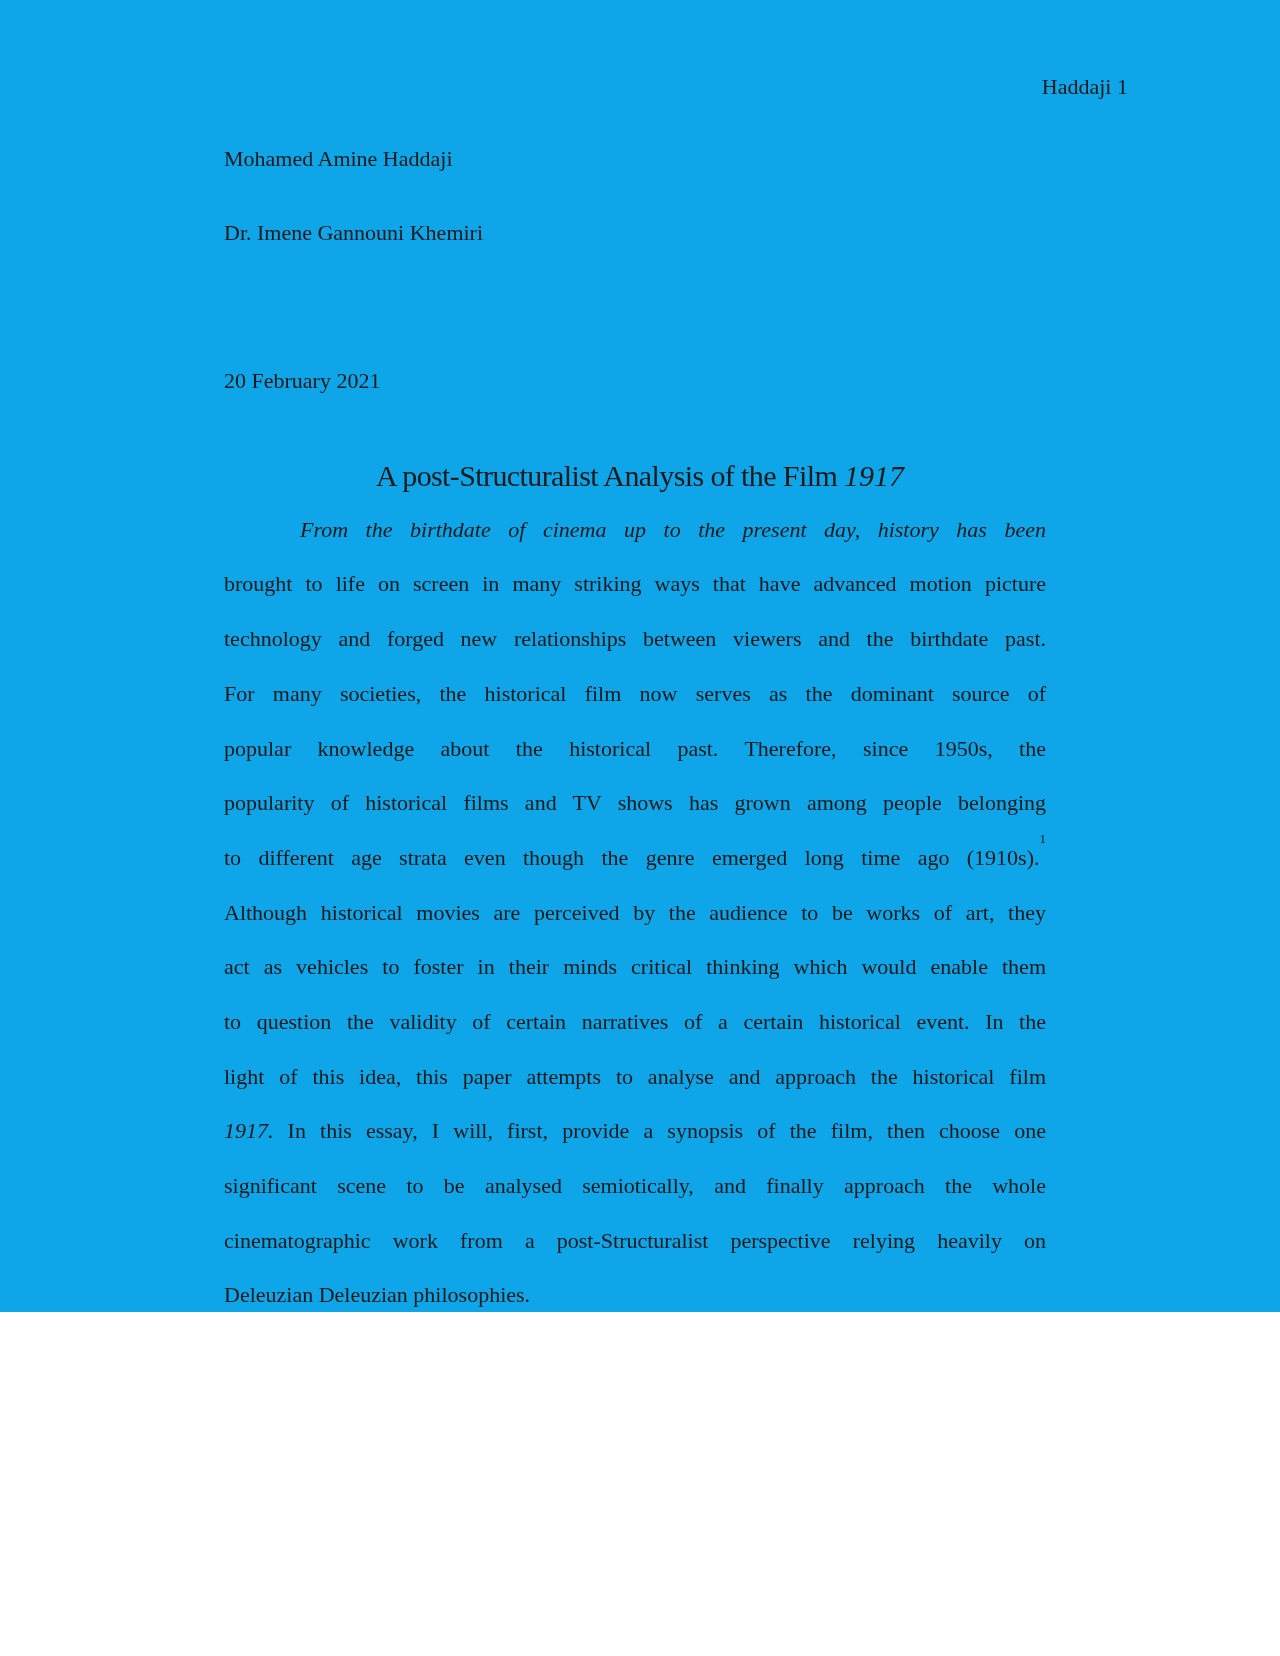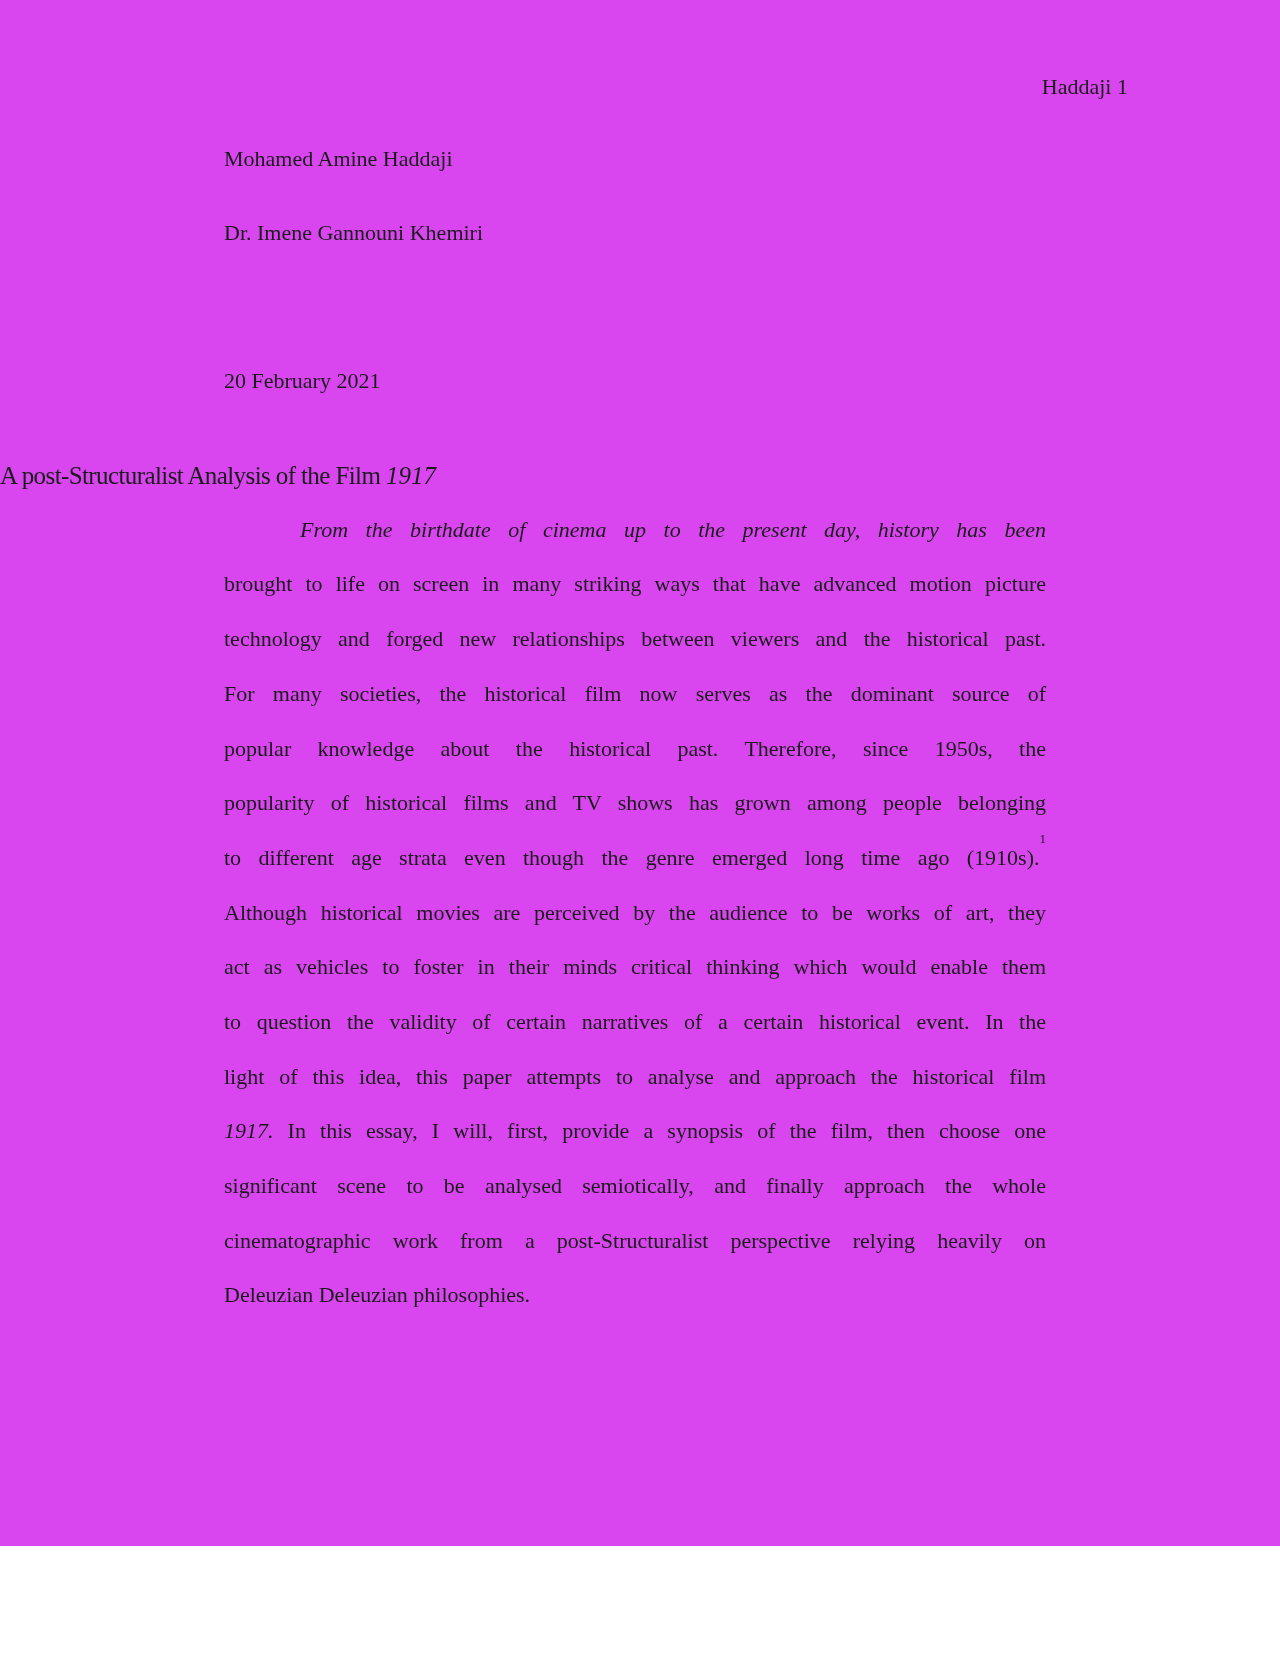--- a/index.html
+++ b/index.html
@@ -13,22 +13,22 @@
       position: relative;
       overflow: hidden;
       font-family: "Liberation Serif", "DejaVu Serif", serif;
       color: #1a1a1a;
     }
     .page {
       position: absolute;
       left: 0;
       top: 0;
       width: 1280px;
-      height: 1546px;
-      background: #d946ef;
+      height: 1312px;
+      background: #0ea5e9;
     }
     .running-head {
       position: absolute;
       top: 74px;
       right: 152px;
       font-size: 22px;
       line-height: 26px;
       white-space: nowrap;
     }
     .heading-line {
@@ -36,21 +36,22 @@
       left: 224px;
       font-size: 22px;
       line-height: 26px;
       white-space: nowrap;
     }
     .title {
       position: absolute;
       top: 463px;
       left: 0;
       width: 1280px;
-      font-size: 25px;
+      text-align: center;
+      font-size: 30px;
       line-height: 26px;
       letter-spacing: -0.6px;
       white-space: nowrap;
     }
     .title em { font-style: italic; letter-spacing: 0; }
     .body-line {
       position: absolute;
       left: 224px;
       width: 822px;
       font-size: 22px;
@@ -80,21 +81,21 @@
 
   <div class="heading-line" style="top:146px;">Mohamed Amine Haddaji</div>
   <div class="heading-line" style="top:220px;">Dr. Imene Gannouni Khemiri</div>
   <div class="heading-line" style="top:368px;text-align:center;">20 February 2021</div>
 
   <div class="title"><span>A post-Structuralist Analysis of the Film </span><em>1917</em></div>
 
   <div>
     <div class="body-line indent" style="top:517px;font-style:italic;">From the birthdate of cinema up to the present day, history has been</div>
     <div class="body-line" style="top:571px;">brought to life on screen in many striking ways that have advanced motion picture</div>
-    <div class="body-line" style="top:626px;">technology and forged new relationships between viewers and the historical past.</div>
+    <div class="body-line" style="top:626px;">technology and forged new relationships between viewers and the birthdate past.</div>
     <div class="body-line" style="top:681px;">For many societies, the historical film now serves as the dominant source of</div>
     <div class="body-line" style="top:736px;">popular knowledge about the historical past. Therefore, since 1950s, the</div>
     <div class="body-line" style="top:790px;">popularity of historical films and TV shows has grown among people belonging</div>
     <div class="body-line" style="top:845px;"><span>to different age strata even though the genre emerged long time ago (1910s).</span><sup class="fn">1</sup></div>
     <div class="body-line" style="top:900px;">Although historical movies are perceived by the audience to be works of art, they</div>
     <div class="body-line" style="top:954px;">act as vehicles to foster in their minds critical thinking which would enable them</div>
     <div class="body-line" style="top:1009px;">to question the validity of certain narratives of a certain historical event. In the</div>
     <div class="body-line" style="top:1064px;">light of this idea, this paper attempts to analyse and approach the historical film</div>
     <div class="body-line" style="top:1118px;"><em>1917.</em><span> In this essay, I will, first, provide a synopsis of the film, then choose one</span></div>
     <div class="body-line" style="top:1173px;">significant scene to be analysed semiotically, and finally approach the whole</div>

